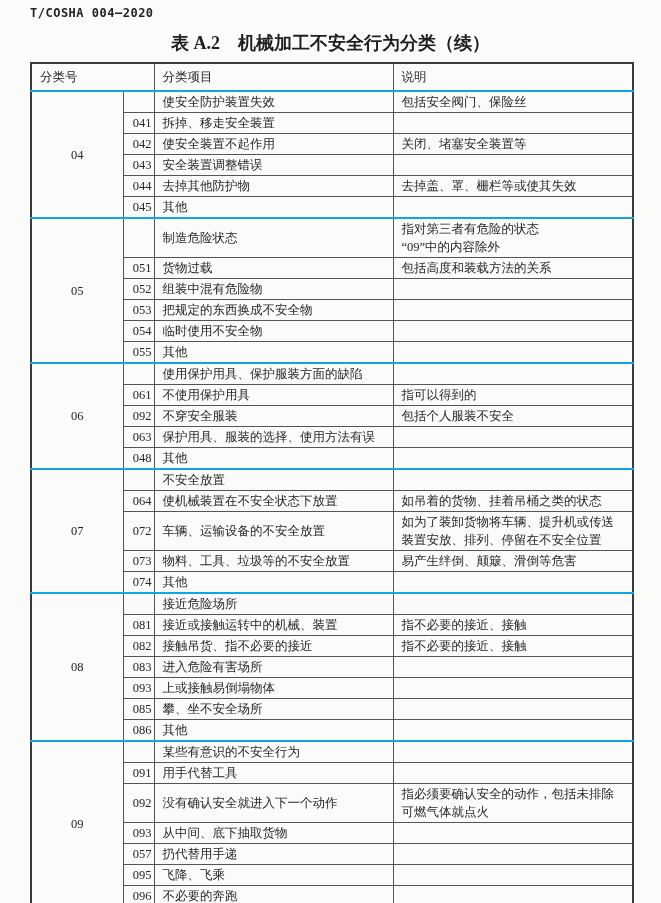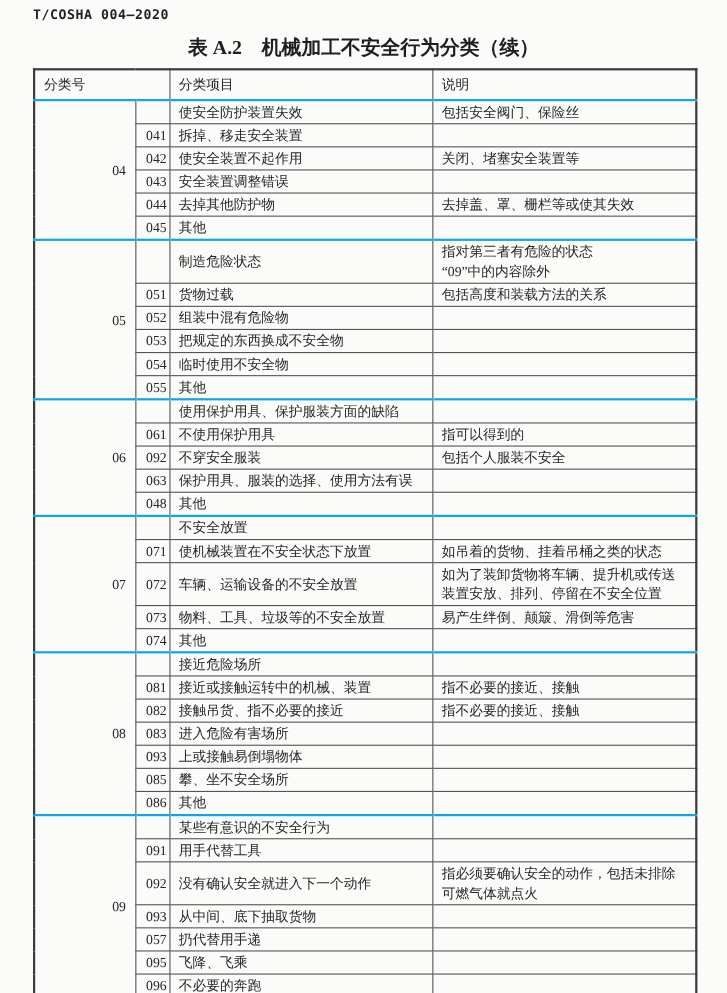--- a/index.html
+++ b/index.html
@@ -57,21 +57,21 @@
     vertical-align: middle;
     overflow: hidden;
   }
   .main-table thead th {
     height: 24px;
     text-align: left;
     border-bottom: 1.5px solid #444;
   }
   .main-table tbody tr { height: 21px; }
   .main-table td.col-code {
-    text-align: right;
+    text-align: center;
     font-family: "Liberation Serif", serif;
   }
   .main-table td.col-sub {
     text-align: right;
     padding: 1px 2px;
   }
   .main-table td.col-note { white-space: pre-line; }
   .main-table tr.group-start td { border-top: 2px solid #0ea5e9; }
 </style>
 </head>
@@ -186,21 +186,21 @@
           <td class="col-item">其他</td>
           <td class="col-note"></td>
         </tr>
         <tr class="group-start">
           <td rowspan="5" class="col-code">07</td>
           <td class="col-sub"></td>
           <td class="col-item">不安全放置</td>
           <td class="col-note"></td>
         </tr>
         <tr>
-          <td class="col-sub">071</td>
+          <td class="col-sub">064</td>
           <td class="col-item">使机械装置在不安全状态下放置</td>
           <td class="col-note">如吊着的货物、挂着吊桶之类的状态</td>
         </tr>
         <tr>
           <td class="col-sub">072</td>
           <td class="col-item">车辆、运输设备的不安全放置</td>
           <td class="col-note">如为了装卸货物将车辆、提升机或传送装置安放、排列、停留在不安全位置</td>
         </tr>
         <tr>
           <td class="col-sub">073</td>

